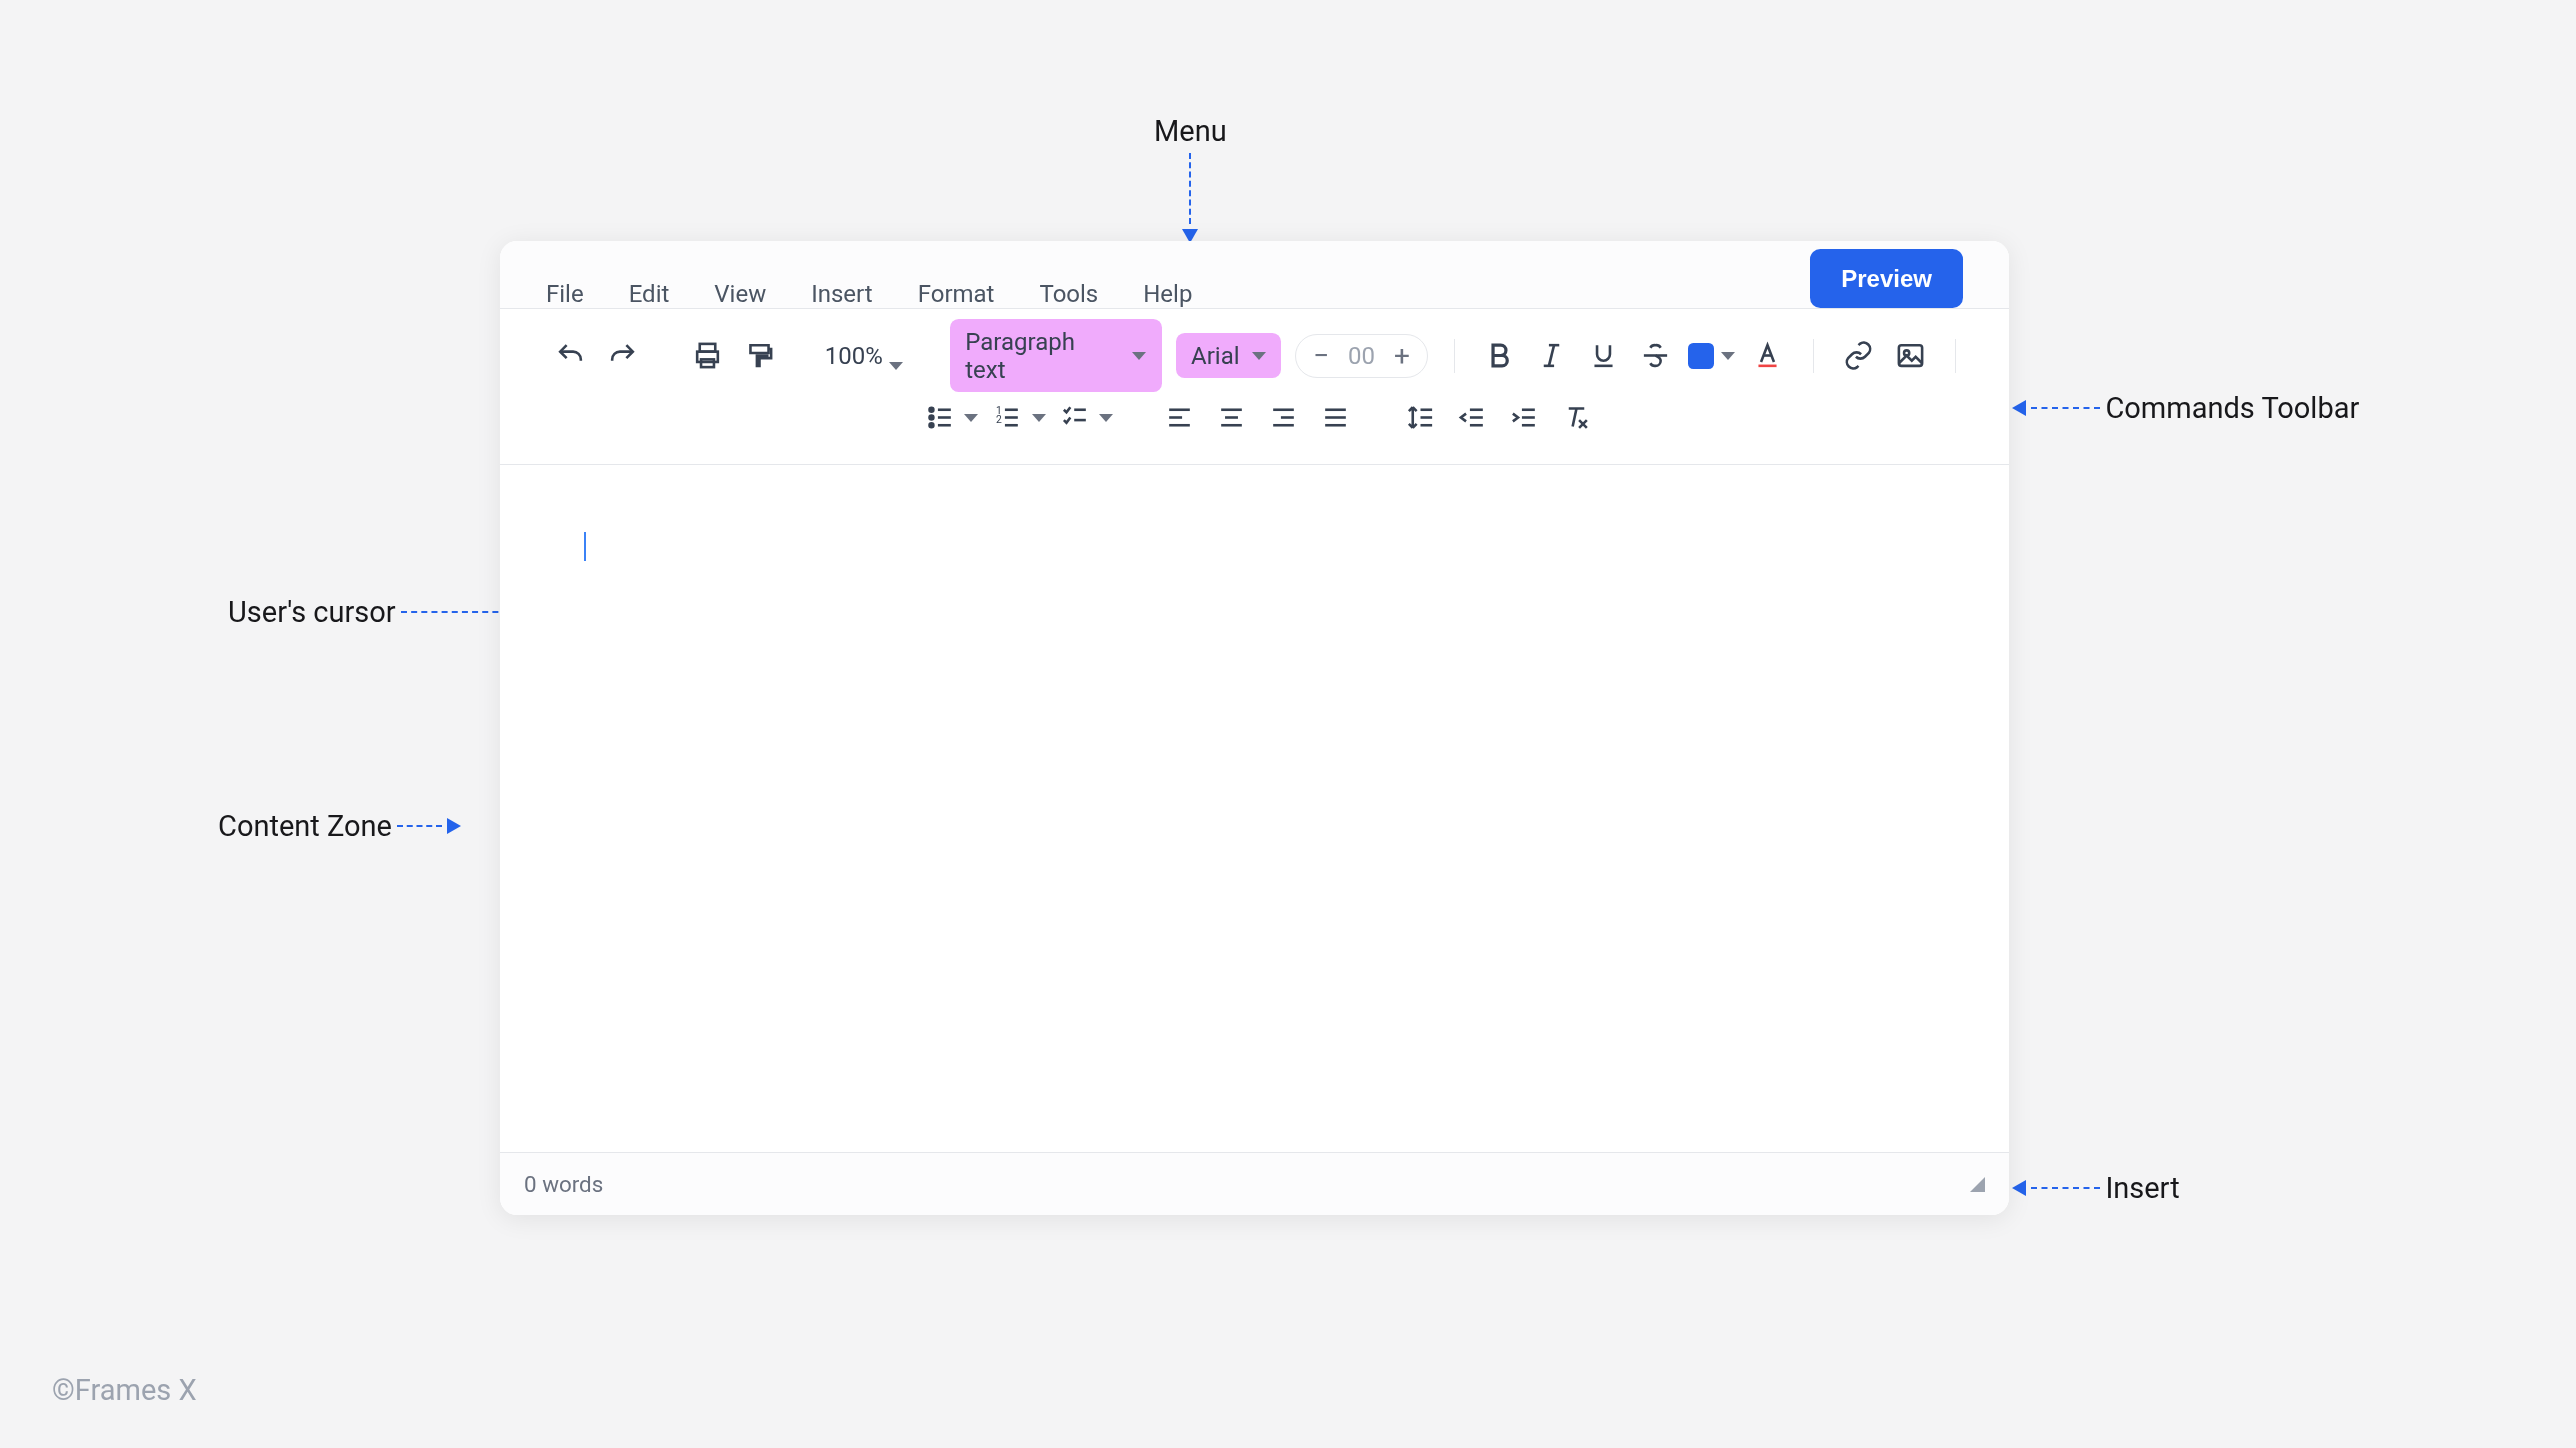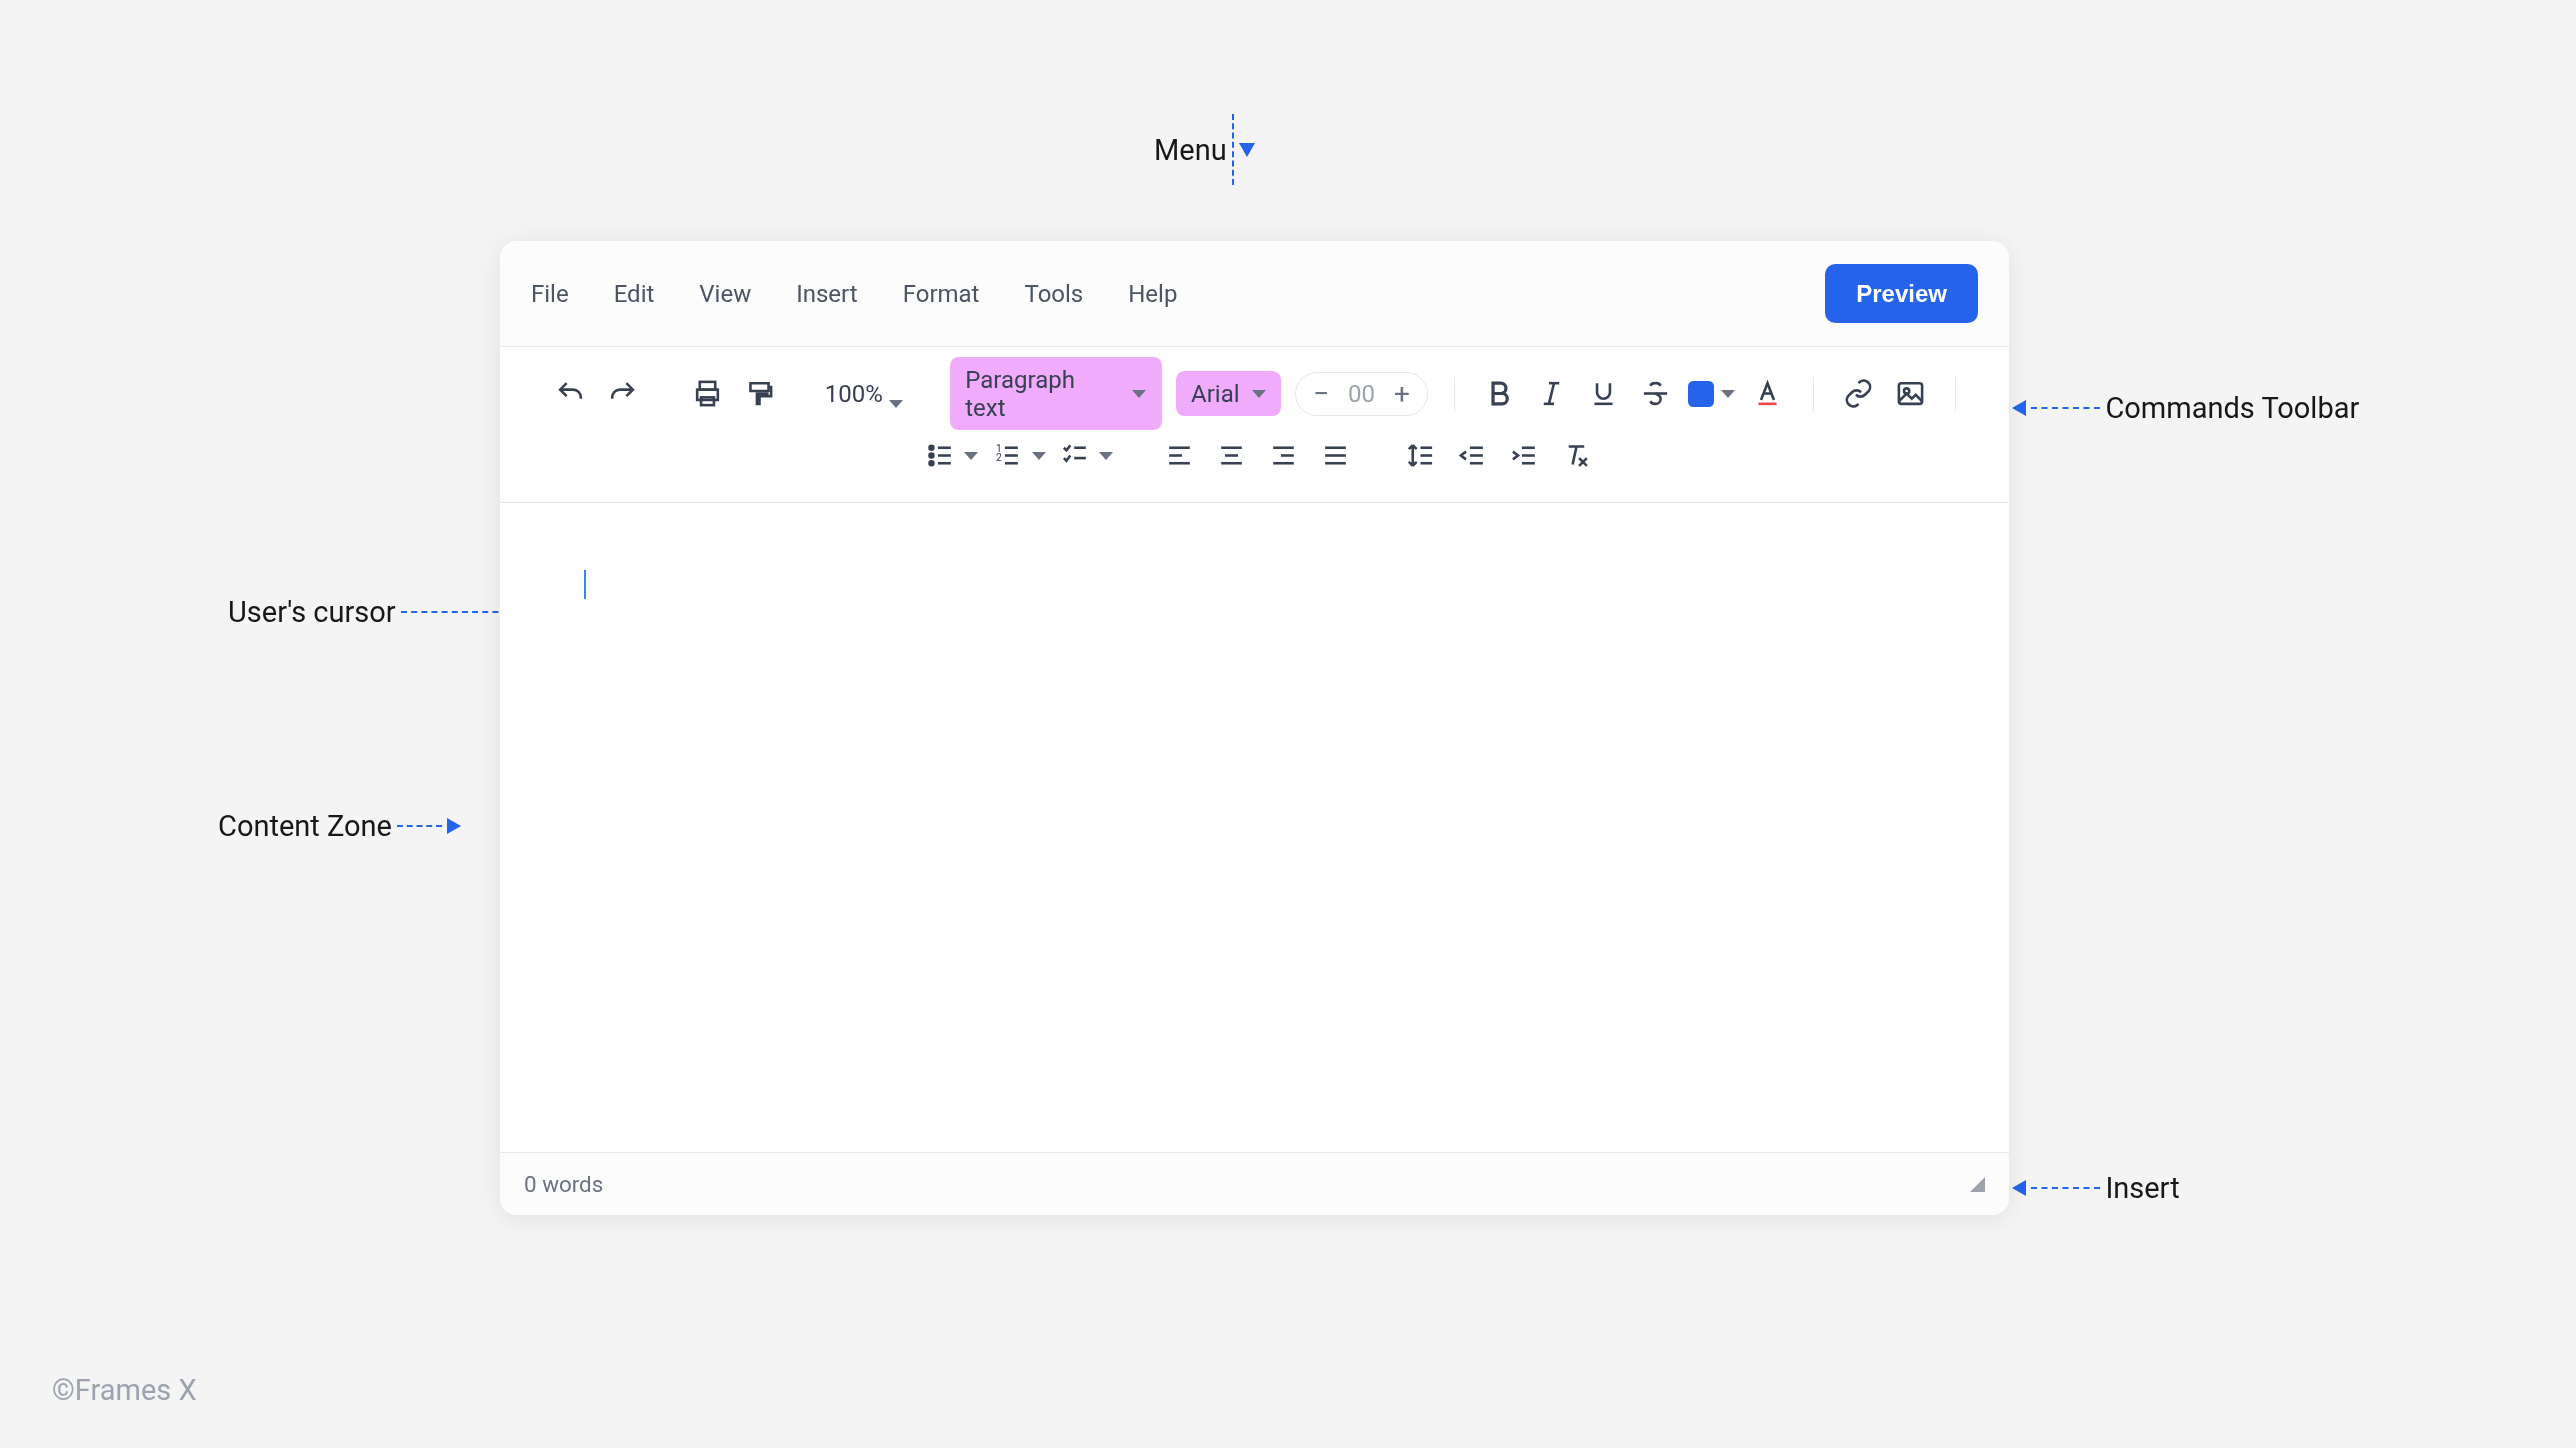--- a/index.html
+++ b/index.html
@@ -16,22 +16,22 @@
   width:1509px; height:974px;
   background:#fff;
   border-radius:17px;
   box-shadow:0 3.4px 26px rgba(0,0,0,.08);
   display:flex; flex-direction:column;
   overflow:hidden;
 }
 
 
 .menu-bar {
-  display:flex; align-items:center;
-  padding:0 31px; height:106px;
+  display:flex; align-items:flex-end;
+  padding:0 46px; height:68px;
   border-bottom:0.9px solid #e5e7eb;
   background:#fcfcfd;
 }
 .menu-items { display:flex; gap:45px; }
 .menu-item { font-size:24px; color:#4b5563; cursor:pointer; }
 .preview-btn {
   margin-left:auto;
   background:#2563eb; color:#fff;
   font-size:24px; font-weight:600;
   padding:15.5px 31px; border:none;
@@ -132,21 +132,21 @@
 }
 
 .watermark {
   position:absolute; bottom:41px; left:52px;
   color:#9ca3af; font-size:29px;
 }
 </style>
 </head>
 <body>
 
-<div class="annotation vert" style="top:114px; left:1154px; flex-direction:row;">
+<div class="annotation vert" style="top:114px; left:1154px; flex-direction:column;">
   <span>Menu</span>
   <div class="dash-line" style="height:71px;"></div>
   <div class="arrowhead-d"></div>
 </div>
 
 <div class="annotation" style="top:391px; left:2012px;">
   <div class="arrowhead-l"></div>
   <div class="dash-line" style="width:69px;"></div>
   <span>Commands Toolbar</span>
 </div>

